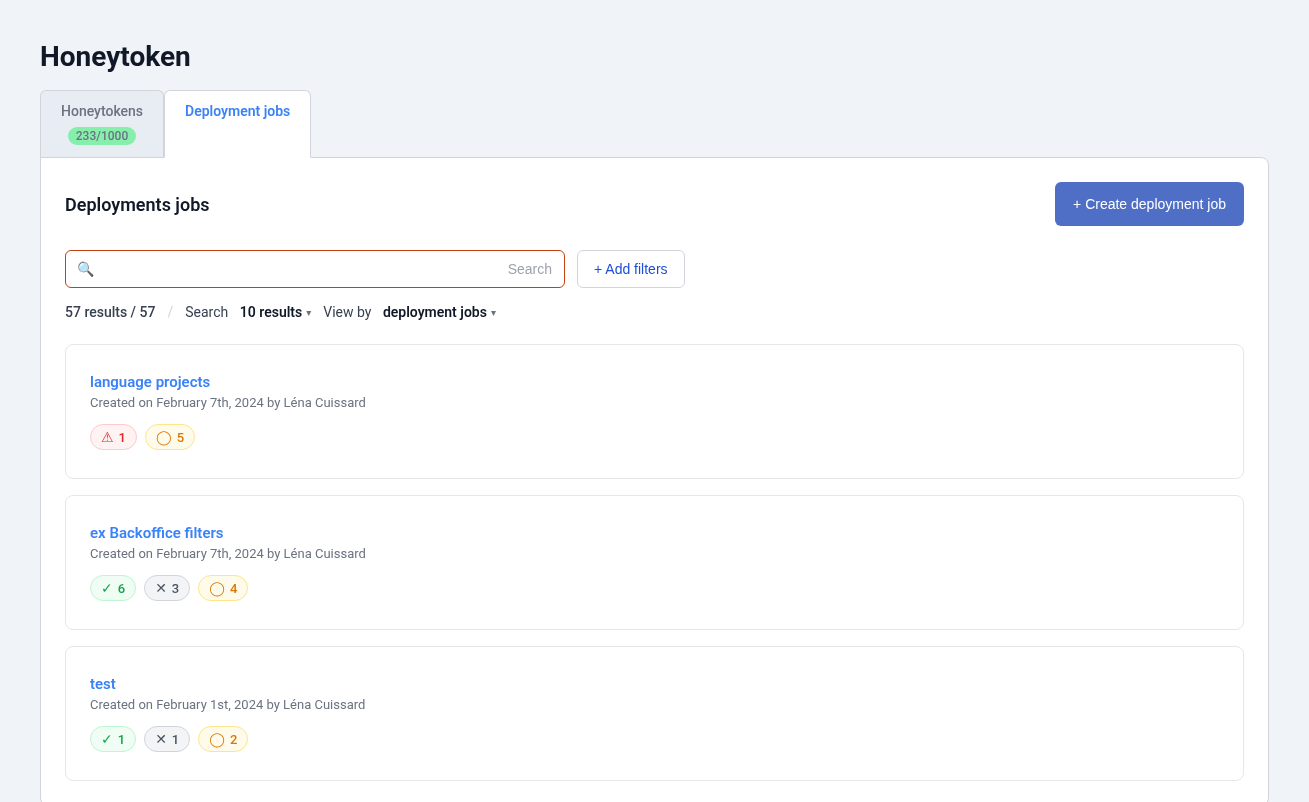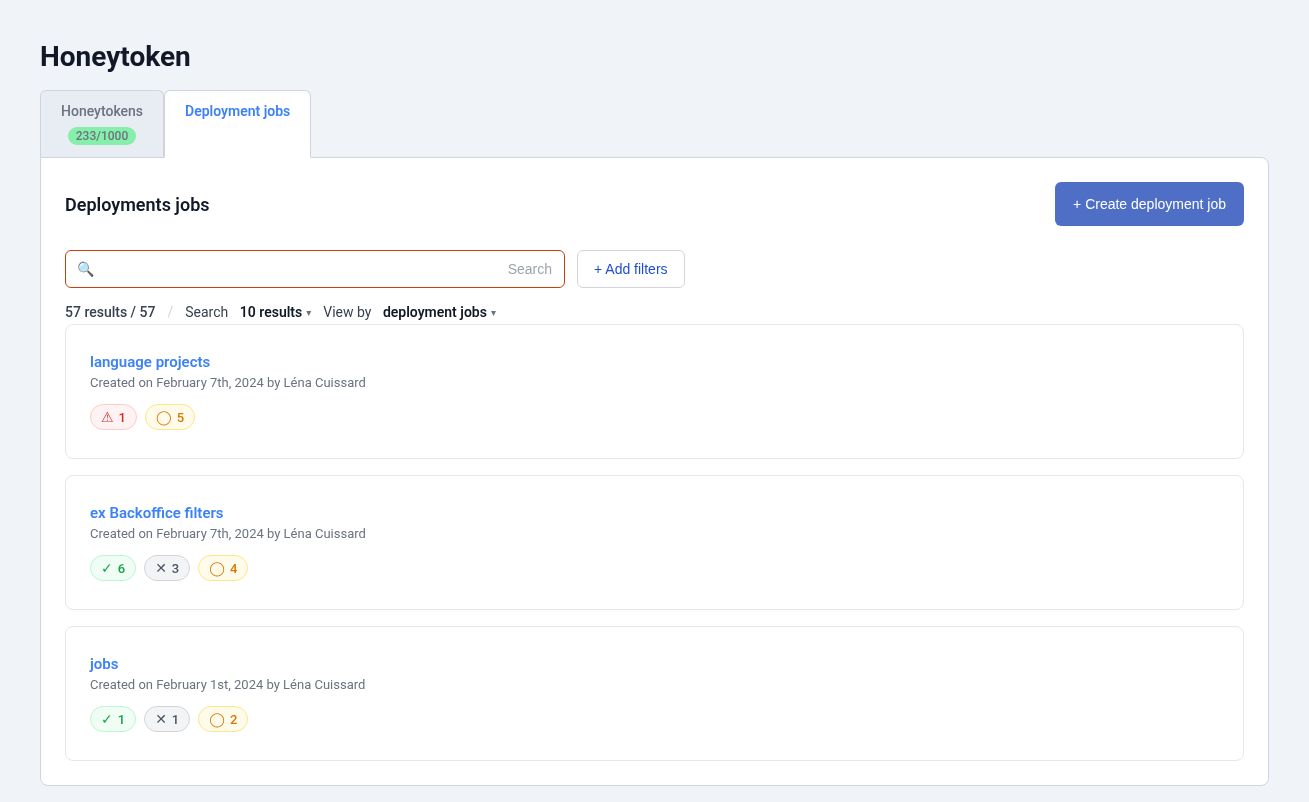--- a/index.html
+++ b/index.html
@@ -127,21 +127,21 @@
       font-size: 14px;
       font-weight: 500;
       display: flex;
       align-items: center;
       gap: 6px;
     }
     .results-row {
       display: flex;
       align-items: center;
       gap: 12px;
-      margin-bottom: 4px;
+      margin-bottom: 24px;
       font-size: 14px;
       color: #6b7280;
     }
     .results-count { color: #374151; font-weight: 500; }
     .display-dropdown, .viewby-dropdown {
       display: flex;
       align-items: center;
       gap: 4px;
       cursor: pointer;
       color: #374151;
@@ -295,21 +295,21 @@
               <span class="badge-icon">✕</span>
               <span>3</span>
             </span>
             <span class="badge badge-pending">
               <span class="badge-icon">◯</span>
               <span>4</span>
             </span>
           </div>
         </div>
         <div class="job-card">
-          <a class="job-name">jobs</a>
+          <a class="job-name">test</a>
           <div class="job-meta">Created on February 1st, 2024 by Léna Cuissard</div>
           <div class="badges-row">
             <span class="badge badge-success">
               <span class="badge-icon">✓</span>
               <span>1</span>
             </span>
             <span class="badge badge-cancelled">
               <span class="badge-icon">✕</span>
               <span>1</span>
             </span>

